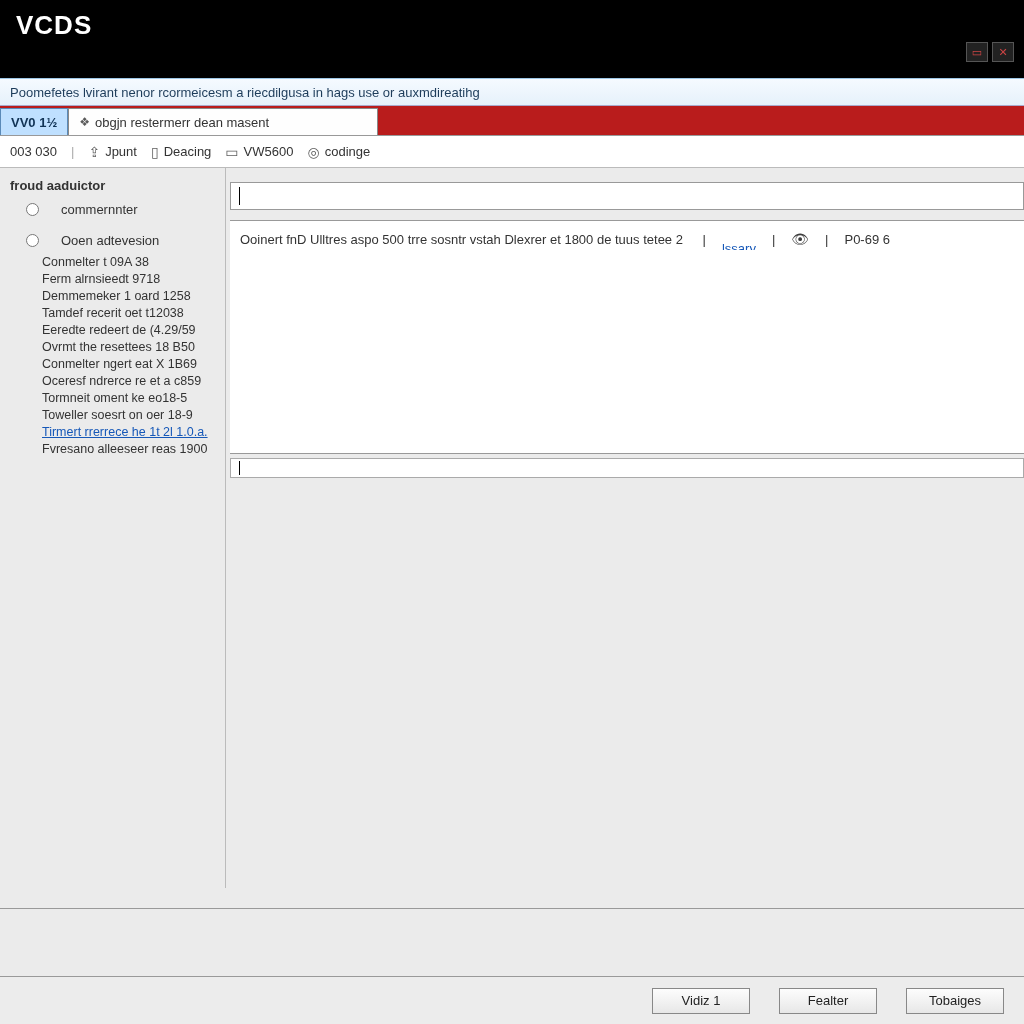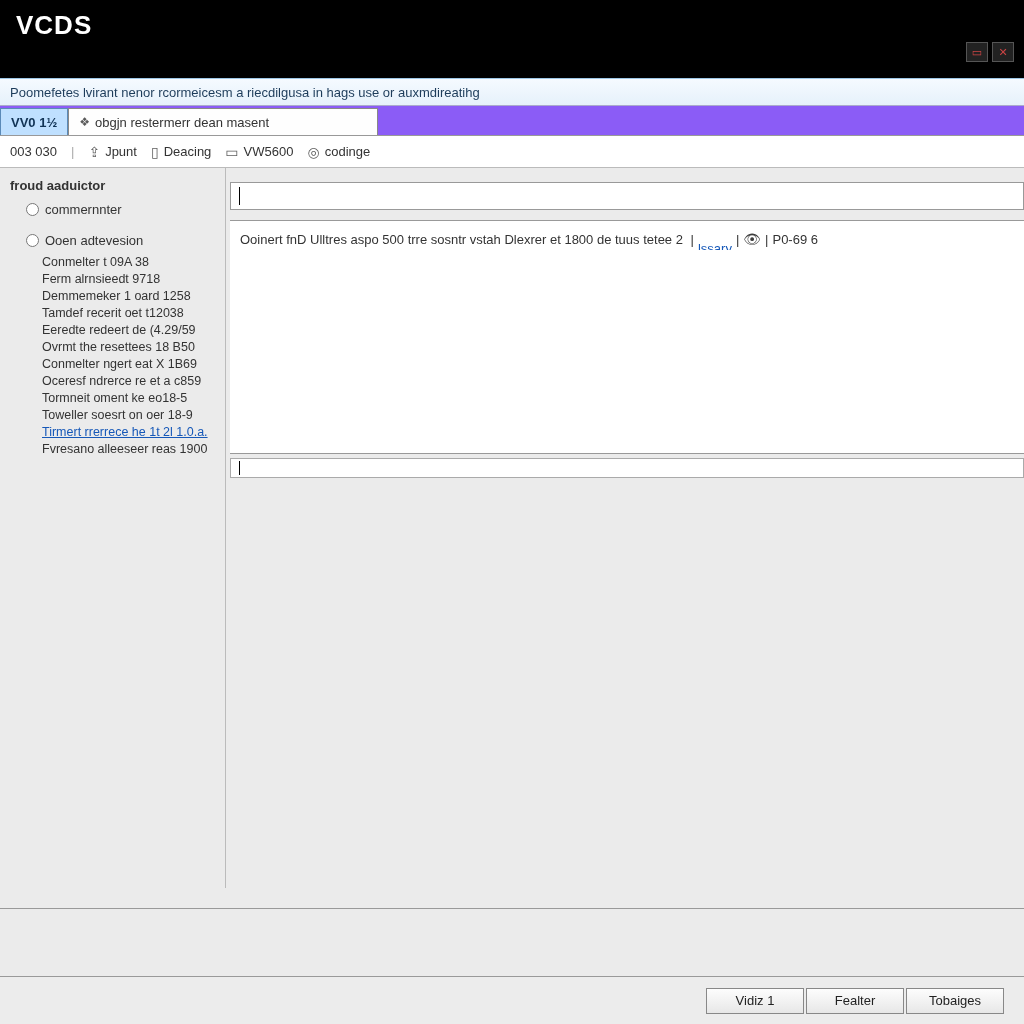--- a/index.html
+++ b/index.html
@@ -3,46 +3,46 @@
 <meta charset="utf-8">
 <style>
 * { box-sizing: border-box; margin: 0; padding: 0; }
 html, body { width: 1024px; height: 1024px; overflow: hidden; font-family: Tahoma, Arial, sans-serif; font-size: 12px; background: #ebebeb; }
 .app-header { background: #000; color: #fff; height: 78px; padding: 10px 16px 0 16px; position: relative; }
 .app-title { font-size: 26px; font-weight: 700; letter-spacing: 1px; font-family: Arial, sans-serif; }
 .app-sub { font-size: 13px; font-weight: 500; color: #ddd; margin-top: 2px; }
 .hdr-icons { position: absolute; right: 10px; top: 42px; display: flex; gap: 4px; }
 .hdr-icons span { width: 22px; height: 20px; background: #222; border: 1px solid #555; display: flex; align-items: center; justify-content: center; font-size: 11px; color: #c44; }
 .subheader { background: linear-gradient(#f5faff,#e6f1fb); border-top: 1px solid #9ec7e6; border-bottom: 1px solid #aac; height: 28px; line-height: 28px; padding: 0 10px; font-size: 13px; color: #1d3c5a; font-weight: 500; }
-.tabrow { display: flex; height: 30px; background: #8b5cf6; border-bottom: 1px solid #999; }
+.tabrow { display: flex; height: 30px; background: #b91c1c; border-bottom: 1px solid #999; }
 .tab { display: flex; align-items: center; padding: 0 10px; border: 1px solid #888; border-bottom: none; margin-top: 2px; font-size: 13px; color: #333; background: #fefefe; cursor: pointer; gap: 5px; }
 .tab.active { background: #bfe0ff; border-color: #5a8ab8; font-weight: 600; color: #113355; }
 .tab .glyph { font-size: 12px; opacity: .8; }
 .toolbar { height: 32px; display: flex; align-items: center; gap: 14px; padding: 0 10px; background: #fff; border-bottom: 1px solid #bbb; font-size: 13px; color: #333; }
 .toolbar .tbitem { display: flex; align-items: center; gap: 5px; cursor: pointer; }
 .toolbar .sep { color: #aaa; }
 .toolbar .glyph { font-size: 14px; opacity: .8; }
 .workarea { display: flex; height: 720px; background: #ebebeb; }
 .sidebar { width: 226px; background: #ebebeb; border-right: 1px solid #bbb; padding: 10px 20px 10px 10px; }
 .sidebar-title { font-weight: 600; font-size: 13px; color: #333; margin-bottom: 6px; }
-.radio-row { display: flex; align-items: center; gap: 6px; font-size: 13px; color: #333; padding: 3px 0 3px 16px; cursor: pointer; }
+.radio-row { display: flex; align-items: center; gap: 22px; font-size: 13px; color: #333; padding: 3px 0 3px 16px; cursor: pointer; }
 .radio-row input { margin: 0; }
 .tree-list { margin-left: 32px; margin-top: 2px; }
 .tree-item { font-size: 12.5px; color: #333; padding: 1.5px 0; white-space: nowrap; cursor: pointer; }
 .tree-item.sel { color: #1658b8; text-decoration: underline; }
 .mainpane { flex: 1; background: #ebebeb; padding: 0 0 0 0; position: relative; }
 .field1 { position: absolute; left: 4px; top: 14px; right: 0; height: 28px; background: #fff; border: 1px solid #999; }
 .cursor { position: absolute; left: 8px; top: 4px; width: 1px; height: 18px; background: #000; }
-.infobar { position: absolute; left: 4px; top: 52px; right: 0; height: 38px; background: #fff; border-top: 1px solid #999; border-bottom: 1px solid #999; padding: 0 10px; display: flex; align-items: center; font-size: 13px; color: #333; gap: 4px; }
+.infobar { position: absolute; left: 4px; top: 52px; right: 0; height: 38px; background: #fff; border-top: 1px solid #999; border-bottom: 1px solid #999; padding: 0 10px; display: flex; align-items: center; font-size: 13px; color: #333; gap: 16px; }
 .infobar .link { color: #1658b8; cursor: pointer; margin-top: 19px; }
 .infobar .eye { font-size: 14px; opacity: .95; }
 .blank { position: absolute; left: 4px; top: 82px; right: 0; height: 204px; background: #fff; border-bottom: 1px solid #999; }
 .tiny { position: absolute; left: 4px; top: 290px; right: 0; height: 20px; background: #fff; border: 1px solid #aaa; }
 .tiny-csr { position: absolute; left: 8px; top: 2px; width: 1px; height: 14px; background: #000; }
-.footerbar { position: absolute; left: 0; right: 0; bottom: 0; height: 48px; background: #ececec; border-top: 1px solid #999; display: flex; align-items: center; justify-content: flex-end; gap: 2px; padding: 0 20px; }
+.footerbar { position: absolute; left: 0; right: 0; bottom: 0; height: 48px; background: #ececec; border-top: 1px solid #999; display: flex; align-items: center; justify-content: flex-end; gap: 29px; padding: 0 20px; }
 .footerbar button { width: 98px; height: 26px; background: linear-gradient(#fdfdfd,#e7e7e7); border: 1px solid #888; font-size: 13px; color: #222; cursor: pointer; font-family: inherit; }
 .divline { position: absolute; left: 0; right: 0; top: 908px; height: 1px; background: #999; }
 </style>
 </head>
 <body>
 
 <div class="app-header">
   <div class="app-title">VCDS</div>
   <div class="hdr-icons">
     <span>▭</span>

